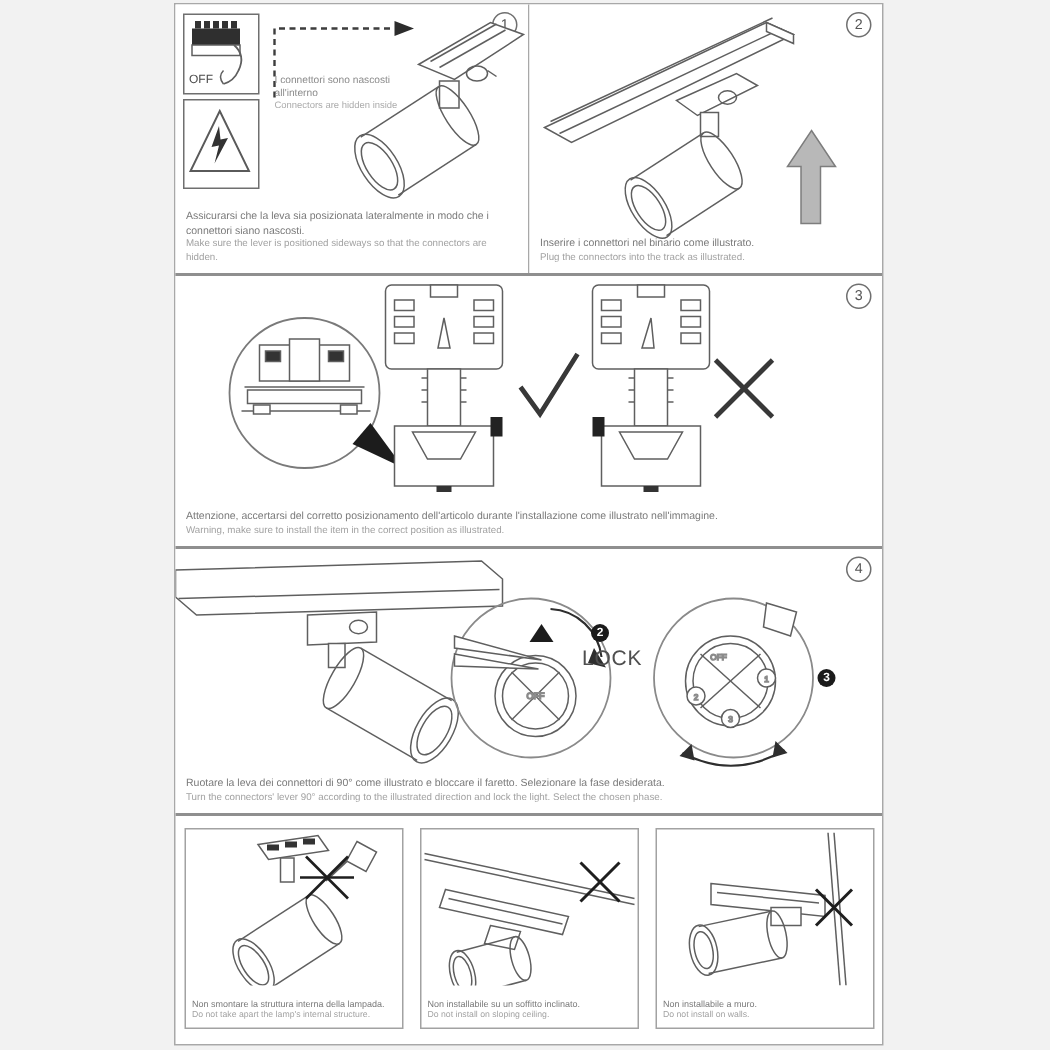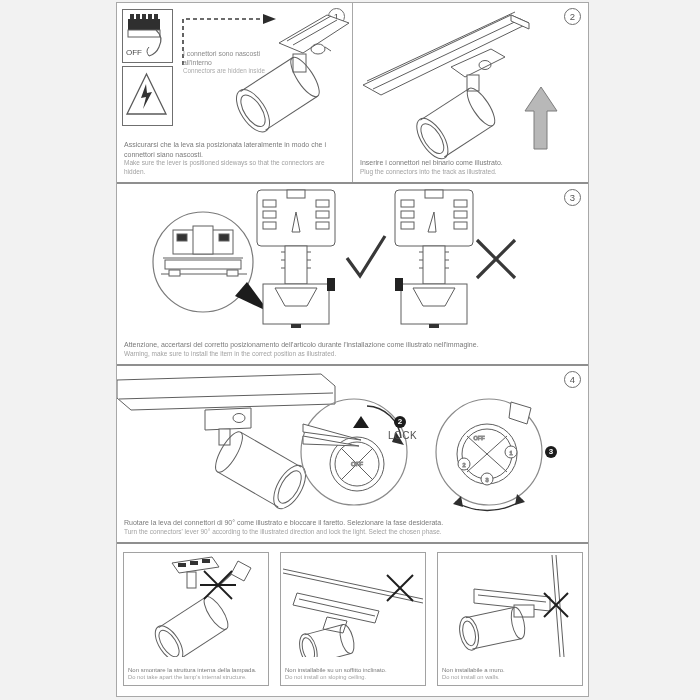--- a/index.html
+++ b/index.html
@@ -26,21 +26,21 @@
   .warn .cap-en{font-size:5.8px;}
   .note{position:absolute;left:66px;top:46px;width:104px;}
   .note-it{font-size:6.8px;line-height:1.35;color:#8a8a8a;}
   .note-en{font-size:6.3px;line-height:1.3;color:#ababab;}
   .sbox{position:absolute;border:1px solid #6f6f6f;background:#fff;}
   .box-off{left:5px;top:6px;width:49px;height:52px;}
   .box-warn{left:5px;top:63px;width:49px;height:58px;}
   .ill{position:absolute;left:0;top:0;}
   .badge{position:absolute;width:12px;height:12px;background:#1b1b1b;border-radius:50%;
          color:#fff;font-size:8px;line-height:12px;text-align:center;font-weight:bold;}
-  .lockword{position:absolute;font-size:10px;color:#4f4f4f;letter-spacing:0.5px;text-align:right;}
+  .lockword{position:absolute;font-size:14px;color:#4f4f4f;letter-spacing:0.5px;text-align:right;}
   svg{display:block;}
 </style>
 </head>
 <body>
 
 <div class="canvas">
   <div class="sheet">
 
     <div class="row1">
 

